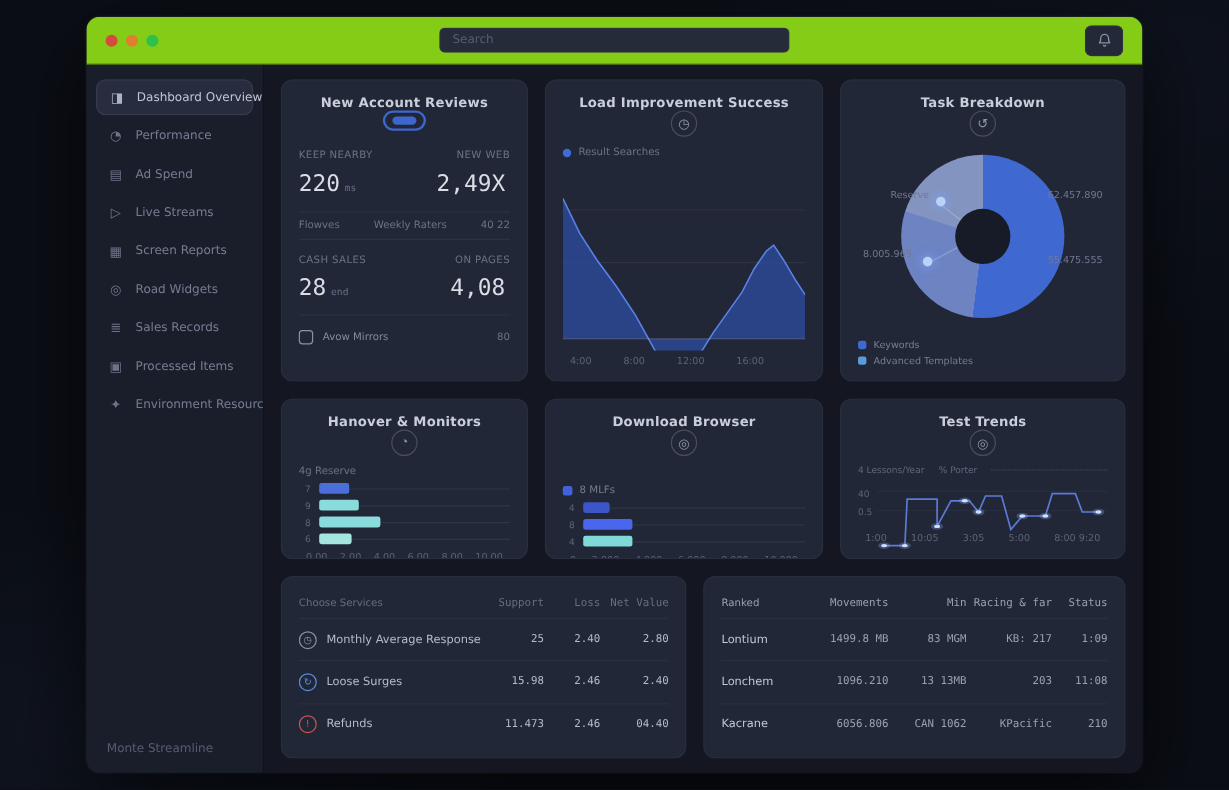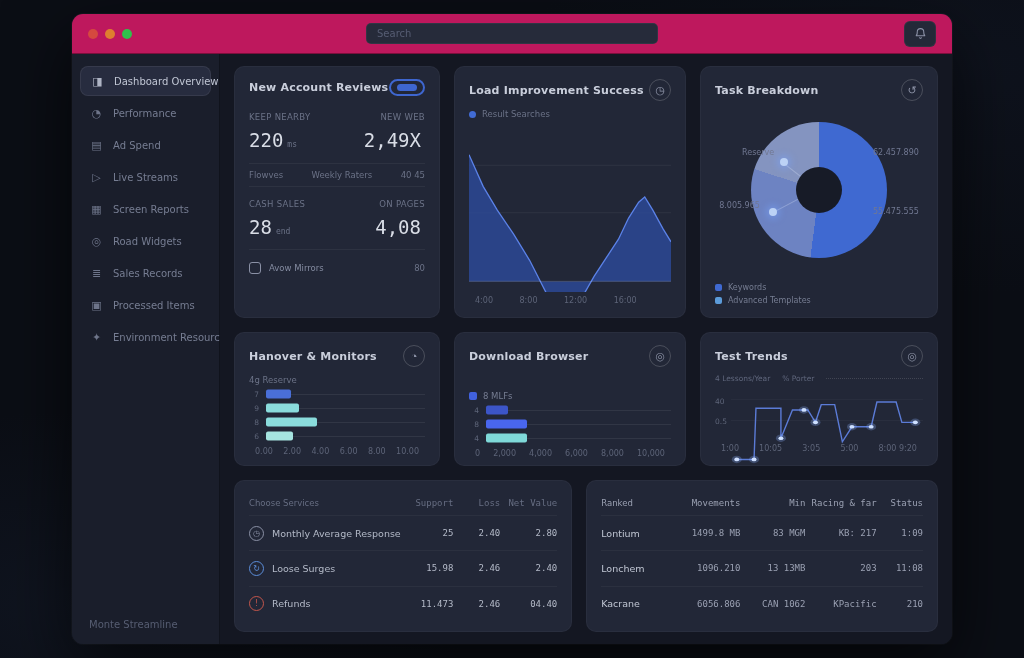--- a/index.html
+++ b/index.html
@@ -14,21 +14,21 @@
       radial-gradient(ellipse 700px 350px at 96% 10%, rgba(24,32,52,.25), transparent 65%),
       #0b0e15;
   }
   .window { position:absolute; left:72px; top:14px; width:880px; height:630px;
     background:#191d2a; border-radius:11px; overflow:hidden;
     box-shadow:0 24px 70px rgba(0,0,0,.65), 0 0 0 1px rgba(255,255,255,.04);
     display:flex; flex-direction:column;
   }
   
   .titlebar { height:40px; flex:0 0 40px; display:flex; align-items:center;
-    padding:0 16px; background:#be185d; border-bottom:1px solid rgba(0,0,0,.35); }
+    padding:0 16px; background:#84cc16; border-bottom:1px solid rgba(0,0,0,.35); }
   .traffic { display:flex; gap:7px; width:132px; }
   .tl { width:10px; height:10px; border-radius:50%; display:inline-block; cursor:pointer; }
   .tl.red{ background:#d5493f; } .tl.yellow{ background:#de7e2f; } .tl.green{ background:#2fc04c; }
   .search { flex:1; display:flex; justify-content:center; }
   .search input { width:292px; height:21px; background:#262b3a; border:1px solid rgba(255,255,255,.05);
     border-radius:5px; color:#9aa1b5; font-size:10px; padding:0 10px; outline:none;
     font-family:"DejaVu Sans",sans-serif; }
   .search input::placeholder { color:#565d73; }
   .bell-wrap { width:132px; display:flex; justify-content:flex-end; }
   .bellbtn { width:32px; height:26px; background:#242938; border:1px solid rgba(255,255,255,.05);
@@ -41,21 +41,21 @@
     padding:0 9px; border-radius:8px; color:#767d92; font-size:10px; cursor:pointer; white-space:nowrap; }
   .side-item .ic { width:15px; text-align:center; font-size:11px; color:#6d7489; flex:0 0 15px; }
   .side-item.active { background:#272c3f; border:1px solid rgba(255,255,255,.07); color:#c0c6d4; }
   .side-item.active .ic { color:#aeb4c4; }
   .side-footer { margin-top:auto; padding:8px 9px 0 9px; font-size:10px; color:#565d72; }
   .main { flex:1; background:#141722; min-width:0;
     display:grid; grid-template-columns:206px 232px 1fr; grid-template-rows:252px 134px 1fr;
     gap:14px; padding:12px 14px 12px 14px; }
   .card { background:#222737; border:1px solid rgba(255,255,255,.035); border-radius:10px;
     padding:12px 14px; overflow:hidden; position:relative; display:flex; flex-direction:column; }
-  .card-head { display:flex; align-items:center; justify-content:space-between; }
+  .card-head { display:flex; align-items:center; justify-content:space-between;flex-direction:column; }
   .card-title { font-size:11px; font-weight:bold; color:#c9cedb; letter-spacing:.2px; }
   .head-icon { width:22px; height:22px; border:1px solid rgba(255,255,255,.18); border-radius:50%;
     display:flex; align-items:center; justify-content:center; font-size:11px; color:#8e94a8; cursor:pointer;
     background:transparent; flex:0 0 22px; }
   
   .toggle { width:36px; height:17px; border:2px solid #3e66cf; border-radius:999px;
     display:flex; align-items:center; justify-content:center; cursor:pointer; }
   .toggle .knob { width:20px; height:7px; border-radius:999px; background:#3e66cf; }
   .stats { display:grid; grid-template-columns:1fr 1fr; margin-top:16px; }
   .stat .slabel { font-size:8.5px; color:#6b7287; letter-spacing:.3px; margin-bottom:7px; }
@@ -208,21 +208,21 @@
               <div class="sval"><span>220</span><span class="sunit">ms</span></div>
             </div>
             <div class="stat right">
               <div class="slabel">NEW WEB</div>
               <div class="sval"><span>2,49X</span><span class="sunit"></span></div>
             </div>
           </div>
           <div class="midrow">
             <span>Flowves</span>
             <span>Weekly Raters</span>
-            <span>40 45</span>
+            <span>40 22</span>
           </div>
           <div class="stats" style="margin-top:2px;">
             <div class="stat">
               <div class="slabel">CASH SALES</div>
               <div class="sval"><span>28</span><span class="sunit">end</span></div>
             </div>
             <div class="stat right">
               <div class="slabel">ON PAGES</div>
               <div class="sval"><span>4,08</span><span class="sunit"></span></div>
             </div>

